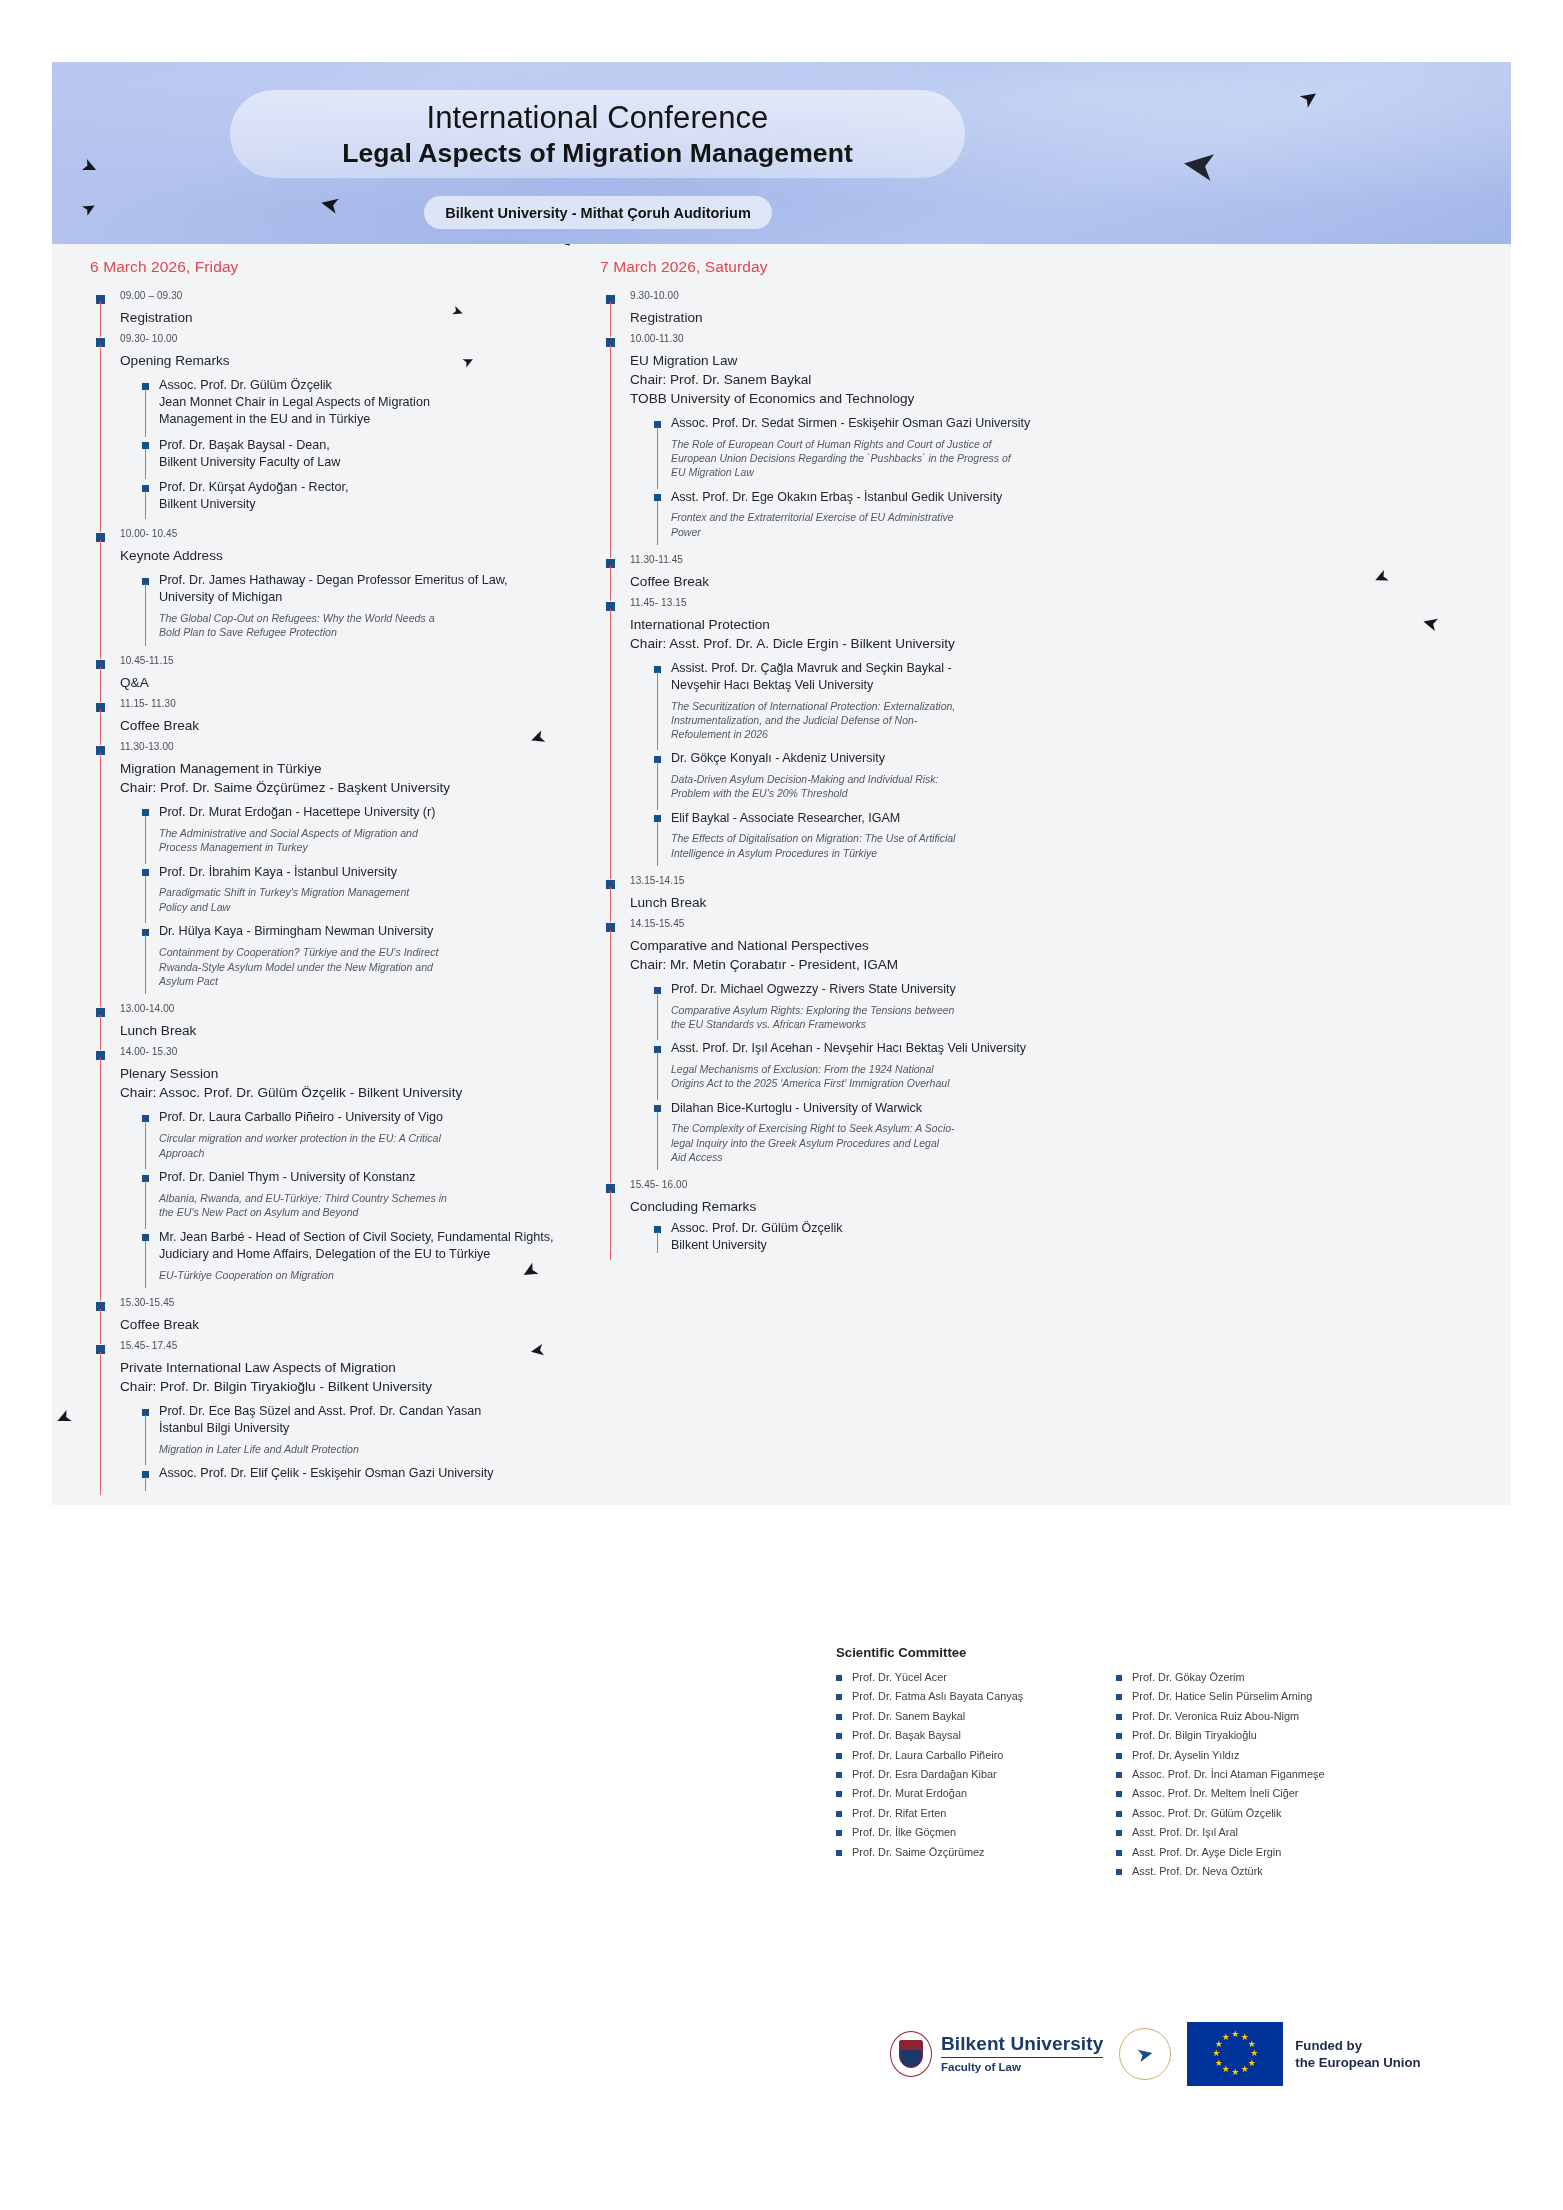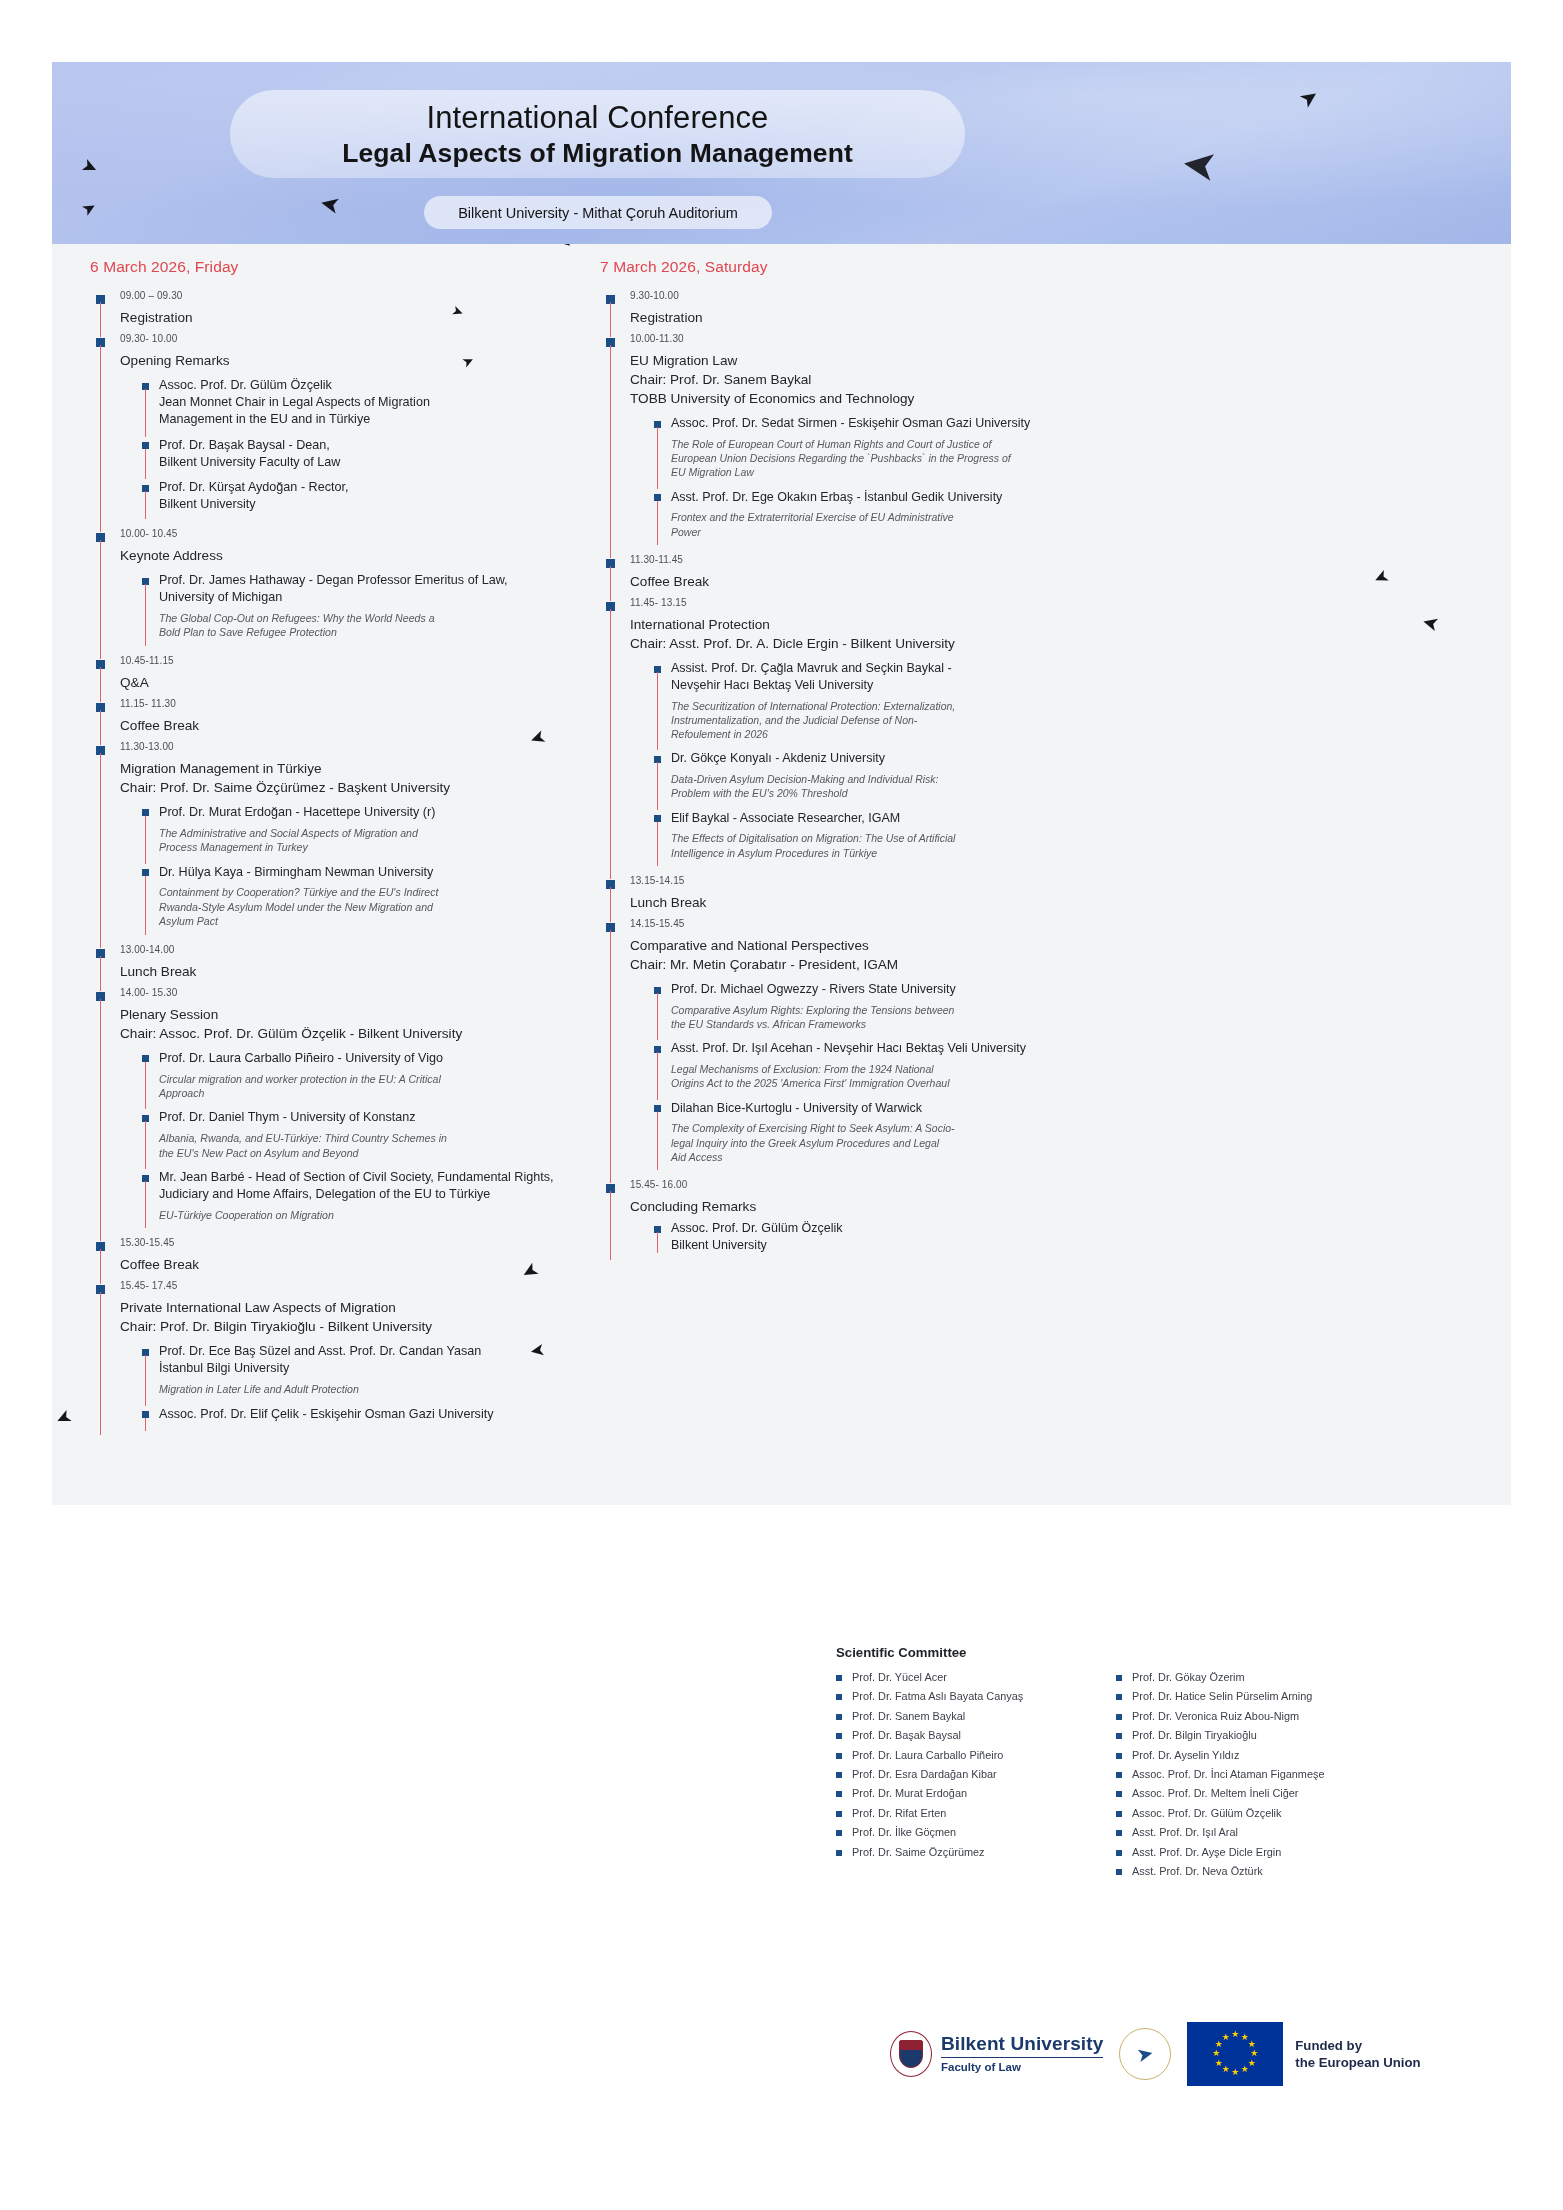--- a/index.html
+++ b/index.html
@@ -30,21 +30,21 @@
     display:flex; flex-direction:column; align-items:center; justify-content:center;
     z-index:3;
   }
   .title-l1 { font-size:31px; font-weight:400; color:#141414; letter-spacing:.1px; line-height:1.22; }
   .title-l2 { font-size:26.5px; font-weight:700; color:#141414; letter-spacing:.1px; line-height:1.22; }
   .venue-plate {
     position:absolute; left:372px; top:134px; width:348px; height:33px;
     background: rgba(255,255,255,.62); border-radius:17px;
     display:flex; align-items:center; justify-content:center; z-index:3;
   }
-  .venue-text { font-size:14.5px; font-weight:400; color:#141414; }
+  .venue-text { font-size:14.5px; font-weight:700; color:#141414; }
   .bird { position:absolute; color:#14161c; line-height:1; z-index:2; user-select:none; }
 
   
   .body { position:relative; width:1459px; height:1261px; background:#f2f4f6; overflow:hidden; }
   .cols { display:flex; width:100%; }
   .col { position:relative; }
   .col-left  { width:530px; padding:14px 8px 0 38px; }
   .col-right { width:929px; padding:14px 40px 0 18px; }
 
   .day-title { font-size:15.5px; font-weight:400; color:#e0464f; margin-bottom:12px; letter-spacing:.1px; }
@@ -195,20 +195,25 @@
             </div>
             <div class="slot">
               <div class="slot-time">11.30-13.00</div>
               <div class="slot-title pad">Migration Management in Türkiye
 Chair: Prof. Dr. Saime Özçürümez - Başkent University</div>
               <div class="spk-list">
                 <div class="spk">
                   <div class="spk-name">Prof. Dr. Murat Erdoğan - Hacettepe University (r)</div>
                   <div class="spk-talk">The Administrative and Social Aspects of Migration and
 Process Management in Turkey</div>
+                </div>
+                <div class="spk">
+                  <div class="spk-name">Prof. Dr. İbrahim Kaya - İstanbul University</div>
+                  <div class="spk-talk">Paradigmatic Shift in Turkey's Migration Management
+Policy and Law</div>
                 </div>
                 <div class="spk last">
                   <div class="spk-name">Dr. Hülya Kaya - Birmingham Newman University</div>
                   <div class="spk-talk">Containment by Cooperation? Türkiye and the EU's Indirect
 Rwanda-Style Asylum Model under the New Migration and
 Asylum Pact</div>
                 </div>
               </div>
             </div>
             <div class="slot">

